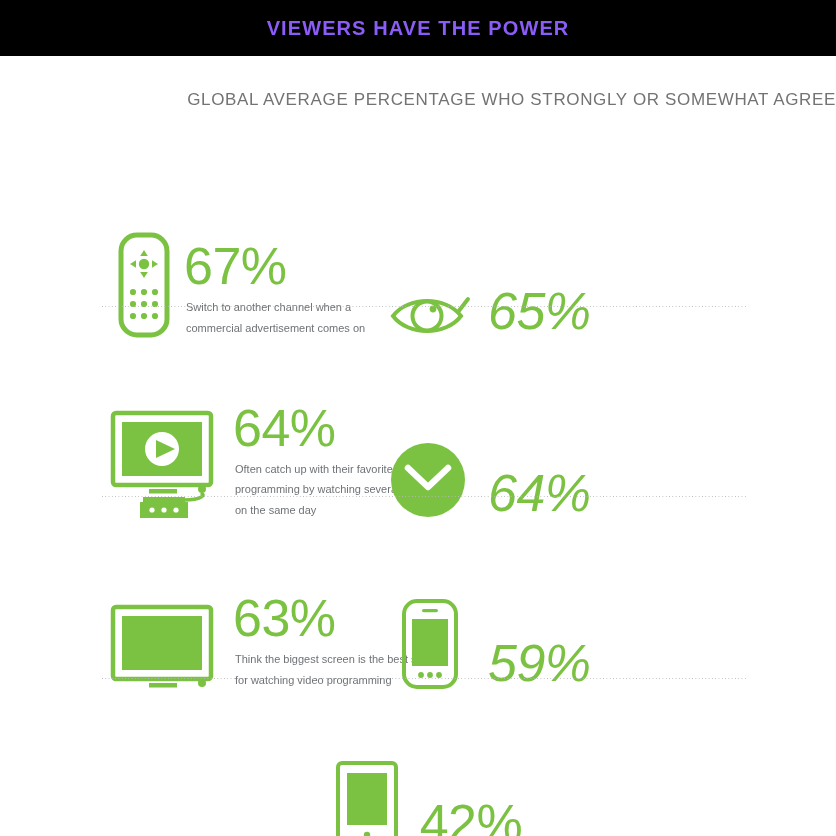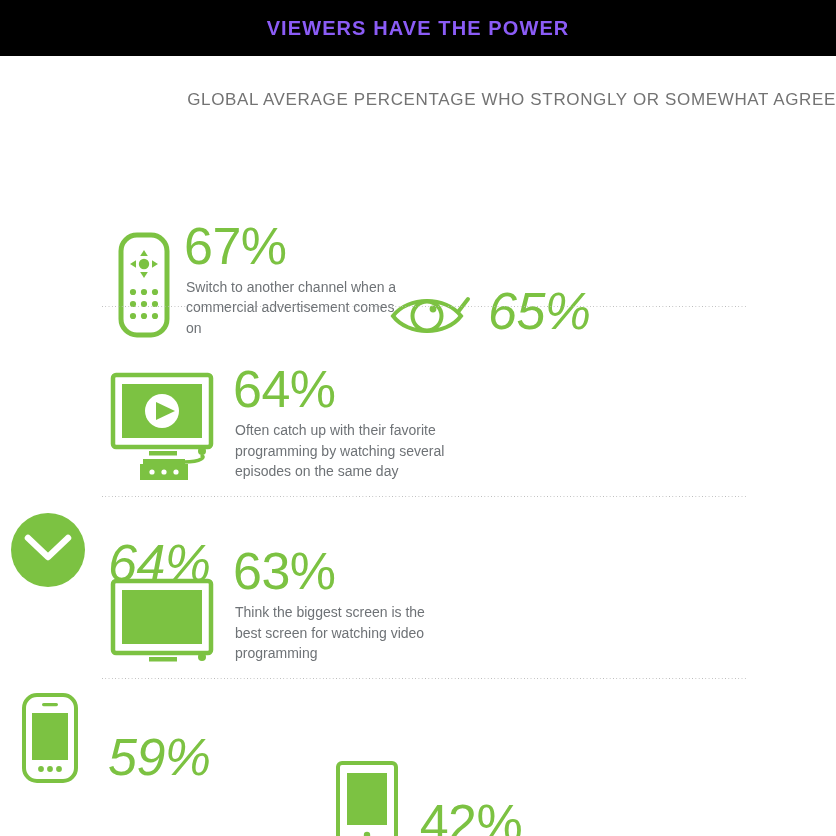--- a/index.html
+++ b/index.html
@@ -115,21 +115,21 @@
     font-weight: normal;
     line-height: 54px;
     letter-spacing: -0.5px;
     margin: 0;
     padding: 0;
   }
 
   .desc {
     color: #6e7276;
     font-family: "Liberation Sans", sans-serif;
-    font-size: 14px;
+    font-size: 11px;
     font-weight: normal;
     line-height: 20.5px;
     margin: 4px 0 0 2px;
     padding: 0;
     max-width: 215px;
   }
 
   
   .divider {
     position: absolute;
@@ -199,21 +199,21 @@
             <path d="M70,22 L80,9" fill="none" stroke="#7cc242" stroke-width="4" stroke-linecap="round"></path>
           </svg>
         </div>
         <div class="text-wrap">
           <div class="pct">65%</div>
         </div>
       </div>
 
     </div>
 
-    <div class="row" style="height:182px;flex-direction:column;">
+    <div class="row" style="height:182px;">
 
       <div class="cell left" style="padding-left:105px;">
         <div class="icon-wrap" style="padding-top:4px;width:116px;">
           <svg width="116" height="110" viewBox="0 0 116 110">
 
             <rect x="8" y="3" width="98" height="72" rx="3" ry="3" fill="none" stroke="#7cc242" stroke-width="4.5"></rect>
 
             <rect x="17" y="12" width="80" height="54" fill="#7cc242"></rect>
 
             <circle cx="57" cy="39" r="17" fill="#ffffff"></circle>
@@ -245,21 +245,21 @@
             <path d="M20,26 L40,45 L60,26" fill="none" stroke="#ffffff" stroke-width="6.5" stroke-linecap="round" stroke-linejoin="round"></path>
           </svg>
         </div>
         <div class="text-wrap">
           <div class="pct">64%</div>
         </div>
       </div>
 
     </div>
 
-    <div class="row" style="height:170px;flex-direction:column;">
+    <div class="row" style="height:170px;">
 
       <div class="cell left" style="padding-left:105px;">
         <div class="icon-wrap" style="padding-top:8px;width:116px;">
           <svg width="116" height="86" viewBox="0 0 116 86">
             <rect x="8" y="3" width="98" height="72" rx="3" ry="3" fill="none" stroke="#7cc242" stroke-width="4.5"></rect>
             <rect x="17" y="12" width="80" height="54" fill="#7cc242"></rect>
             <rect x="44" y="79" width="28" height="4.5" fill="#7cc242"></rect>
             <circle cx="97" cy="79" r="4" fill="#7cc242"></circle>
           </svg>
         </div>

